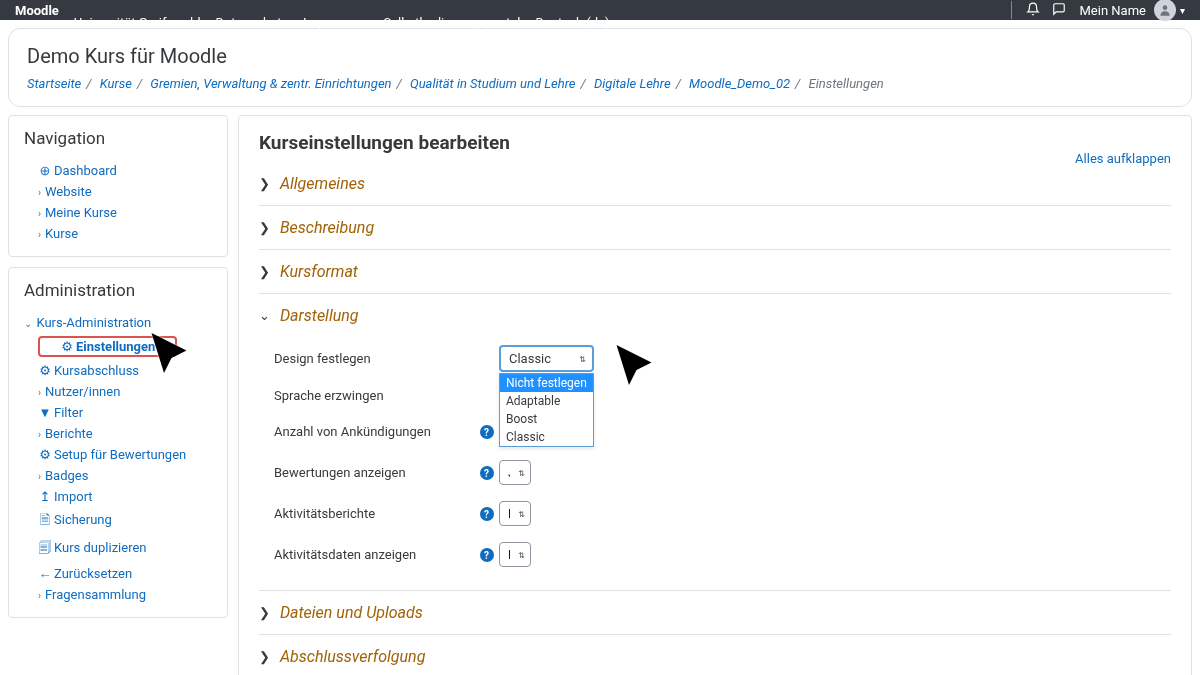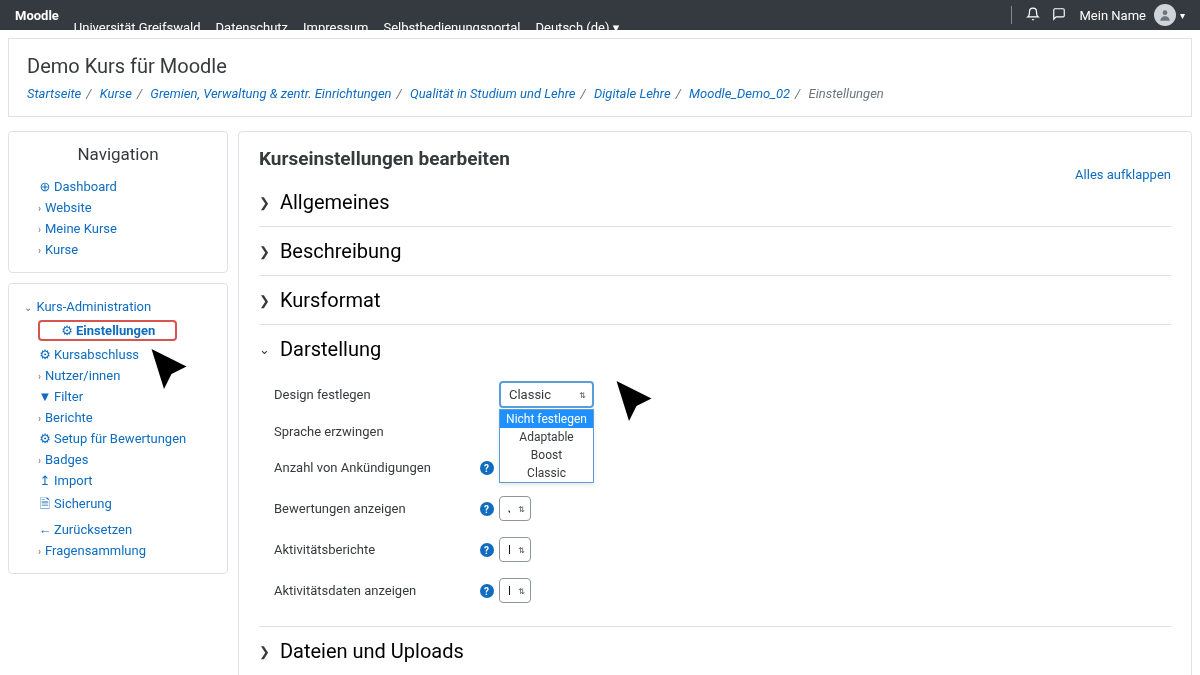--- a/index.html
+++ b/index.html
@@ -1,73 +1,73 @@
 <!DOCTYPE html>
 <html><head>
 <meta charset="utf-8">
 <style>
 * { box-sizing: border-box; margin: 0; padding: 0; }
 body { font-family: -apple-system, BlinkMacSystemFont, "Segoe UI", Roboto, sans-serif; font-size: 14px; background: #fff; color: #373a3c; }
 a { color: #0f6cbf; text-decoration: none; cursor: pointer; }
 
-.topbar { background: #343a40; color: #fff; height: 30px; display: flex; align-items: center; padding: 8px 15px; font-size: 13px; }
+.topbar { background: #343a40; color: #fff; height: 20px; display: flex; align-items: center; padding: 8px 15px; font-size: 13px; }
 .topbar .brand { font-weight: bold; margin-right: 15px; }
 .topbar .nav-item { color: #fff; margin-right: 15px; cursor: pointer; margin-top: 24px; }
 .topbar .spacer { flex: 1; }
 .topbar .divider { border-left: 1px solid #888; height: 18px; margin: 0 8px; }
 .topbar .icon-btn { color: #fff; margin: 0 6px; cursor: pointer; }
 .topbar .user { display: flex; align-items: center; margin-left: 8px; cursor: pointer; }
 .topbar .avatar { width: 22px; height: 22px; border-radius: 50%; background: #ced4da; display: inline-flex; align-items: center; justify-content: center; margin-left: 8px; }
 
 .page { padding: 8px; }
-.header-block { border: 1px solid #dee2e6; border-radius: 0; padding: 15px 18px; margin-bottom: 14px; }
+.header-block { border: 1px solid #dee2e6; border-radius: 12px; padding: 15px 18px; margin-bottom: 8px; }
 .page-title { font-size: 20px; font-weight: 400; margin-bottom: 8px; }
 .breadcrumbs { font-size: 13px; color: #0f6cbf; font-style: italic; }
 .breadcrumbs .sep { color: #6c757d; margin: 0 5px; }
 .breadcrumbs .current { color: #6c757d; }
 
 .layout { display: flex; gap: 10px; }
 .sidebar { width: 220px; flex-shrink: 0; }
 .side-block { border: 1px solid #dee2e6; border-radius: 4px; padding: 12px 15px; margin-bottom: 10px; }
-.side-block h3 { font-size: 17px; font-weight: 400; margin-bottom: 12px; text-align: center; }
+.side-block h3 { font-size: 17px; font-weight: 400; margin-bottom: 12px; }
 .tree { list-style: none; font-size: 13px; }
 .tree li { padding: 3px 0; }
 .tree li a { color: #0f6cbf; }
 .tree .indent { padding-left: 14px; }
 .tree .indent2 { padding-left: 14px; }
 .tree .ico { display: inline-block; width: 14px; text-align: center; color: #0f6cbf; margin-right: 2px; }
 .tree .chev { color: #6c757d; font-size: 10px; margin-right: 4px; }
 .highlighted { border: 2px solid #d9534f; border-radius: 4px; padding: 1px 20px; display: inline-block; }
 .highlighted a { font-weight: bold; }
 
 .main { flex: 1; border: 1px solid #dee2e6; border-radius: 4px; padding: 15px 20px; position: relative; }
 .main h2 { font-size: 19px; font-weight: 700; margin-bottom: 8px; }
 .expand-all { position: absolute; right: 20px; top: 35px; font-size: 13px; }
 
 .section-head { display: flex; align-items: center; padding: 12px 0; border-top: 1px solid #dee2e6; cursor: pointer; }
 .section-head:first-of-type { border-top: none; }
 .section-head .caret { font-size: 13px; margin-right: 10px; color: #373a3c; }
-.section-head h4 { font-size: 20px; font-weight: 400; color: #000000; }
+.section-head h4 { font-size: 16px; font-weight: 400; color: #a16207; font-style: italic; }
 
 .section-body { padding: 0 0 15px 15px; }
 .form-row { display: flex; align-items: center; padding: 8px 0; font-size: 13px; }
 .form-row .label { width: 200px; }
 .form-row .help { width: 25px; text-align: center; }
 .help-ico { display: inline-flex; width: 14px; height: 14px; border-radius: 50%; background: #0f6cbf; color: #fff; align-items: center; justify-content: center; font-size: 10px; font-weight: bold; cursor: pointer; }
 .form-row .control { position: relative; }
 
 select { border: 1px solid #8f959e; border-radius: 4px; padding: 4px 20px 4px 8px; font-size: 13px; background: #fff; appearance: none; cursor: pointer; }
 .sel-sm { width: 32px; }
 .sel-wrap { position: relative; display: inline-block; }
 .sel-wrap::after { content: "⇅"; position: absolute; right: 6px; top: 50%; transform: translateY(-50%); font-size: 8px; pointer-events: none; color: #495057; }
 
 .theme-select { border: 2px solid #5b9dd9; border-radius: 4px; width: 95px; padding: 4px 8px; background: #fff; position: relative; }
 .theme-select .val { font-size: 13px; }
 .theme-select::after { content: "⇅"; position: absolute; right: 6px; top: 50%; transform: translateY(-50%); font-size: 8px; color: #495057; }
-.dropdown { position: absolute; top: 28px; left: 0; width: 95px; border: 1px solid #5b9dd9; background: #fff; font-size: 12px; z-index: 10; box-shadow: 0 2px 4px rgba(0,0,0,0.1); text-align: center; }
+.dropdown { position: absolute; top: 28px; left: 0; width: 95px; border: 1px solid #5b9dd9; background: #fff; font-size: 12px; z-index: 10; box-shadow: 0 2px 4px rgba(0,0,0,0.1); }
 .dropdown .opt { padding: 2px 6px; cursor: pointer; }
 .dropdown .opt.sel { background: #1e90ff; color: #fff; }
 
 .cursor-arrow { position: absolute; pointer-events: none; }
 .cursor-arrow svg { filter: drop-shadow(0 0 1px #fff); }
 </style>
 </head>
 <body>
 
 <div class="topbar">
@@ -121,31 +121,33 @@
         <h3>Navigation</h3>
         <ul class="tree">
           <li class="indent"><span class="ico">⊕</span><a>Dashboard</a></li>
           <li class="indent"><span class="chev">›</span><a>Website</a></li>
           <li class="indent"><span class="chev">›</span><a>Meine Kurse</a></li>
           <li class="indent"><span class="chev">›</span><a>Kurse</a></li>
         </ul>
       </div>
 
       <div class="side-block" style="position:relative">
+        <h3>Administration</h3>
         <ul class="tree">
           <li><span class="chev">⌄</span><a>Kurs-Administration</a></li>
           <li class="indent2"><span class="highlighted"><span class="ico">⚙</span><a>Einstellungen</a></span></li>
           <li class="indent2"><span class="ico">⚙</span><a>Kursabschluss</a></li>
           <li class="indent2"><span class="chev">›</span><a>Nutzer/innen</a></li>
           <li class="indent2"><span class="ico">▼</span><a>Filter</a></li>
           <li class="indent2"><span class="chev">›</span><a>Berichte</a></li>
           <li class="indent2"><span class="ico">⚙</span><a>Setup für Bewertungen</a></li>
           <li class="indent2"><span class="chev">›</span><a>Badges</a></li>
           <li class="indent2"><span class="ico">↥</span><a>Import</a></li>
           <li class="indent2"><span class="ico">🗎</span><a>Sicherung</a></li>
+          <li class="indent2"><span class="ico">🗐</span><a>Kurs duplizieren</a></li>
           <li class="indent2"><span class="ico">←</span><a>Zurücksetzen</a></li>
           <li class="indent2"><span class="chev">›</span><a>Fragensammlung</a></li>
         </ul>
         <div class="cursor-arrow" style="left:135px;top:60px">
           <svg width="60" height="60" viewBox="0 0 24 24" fill="#000">
               <path d="M3 2l5 16 3-6 6-3z"></path>
             </svg>
         </div>
       </div>
     </div>

